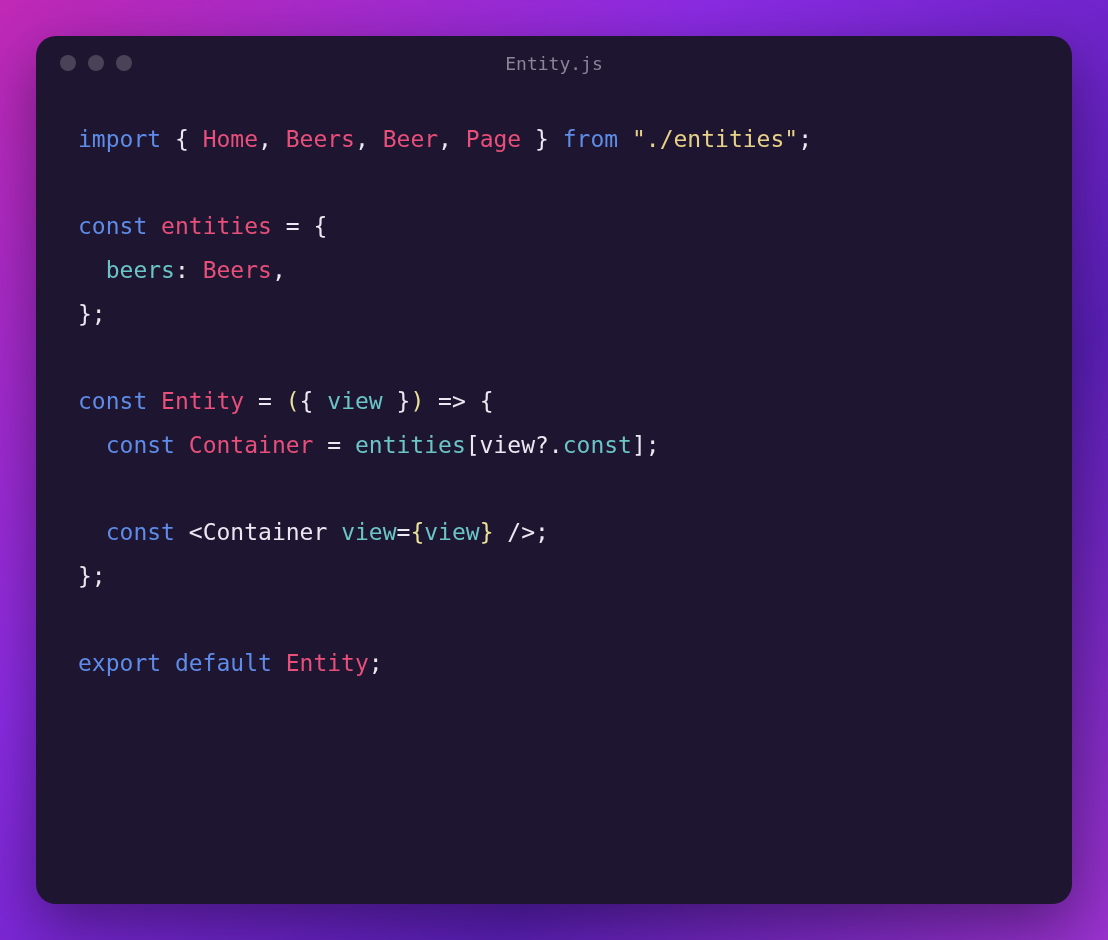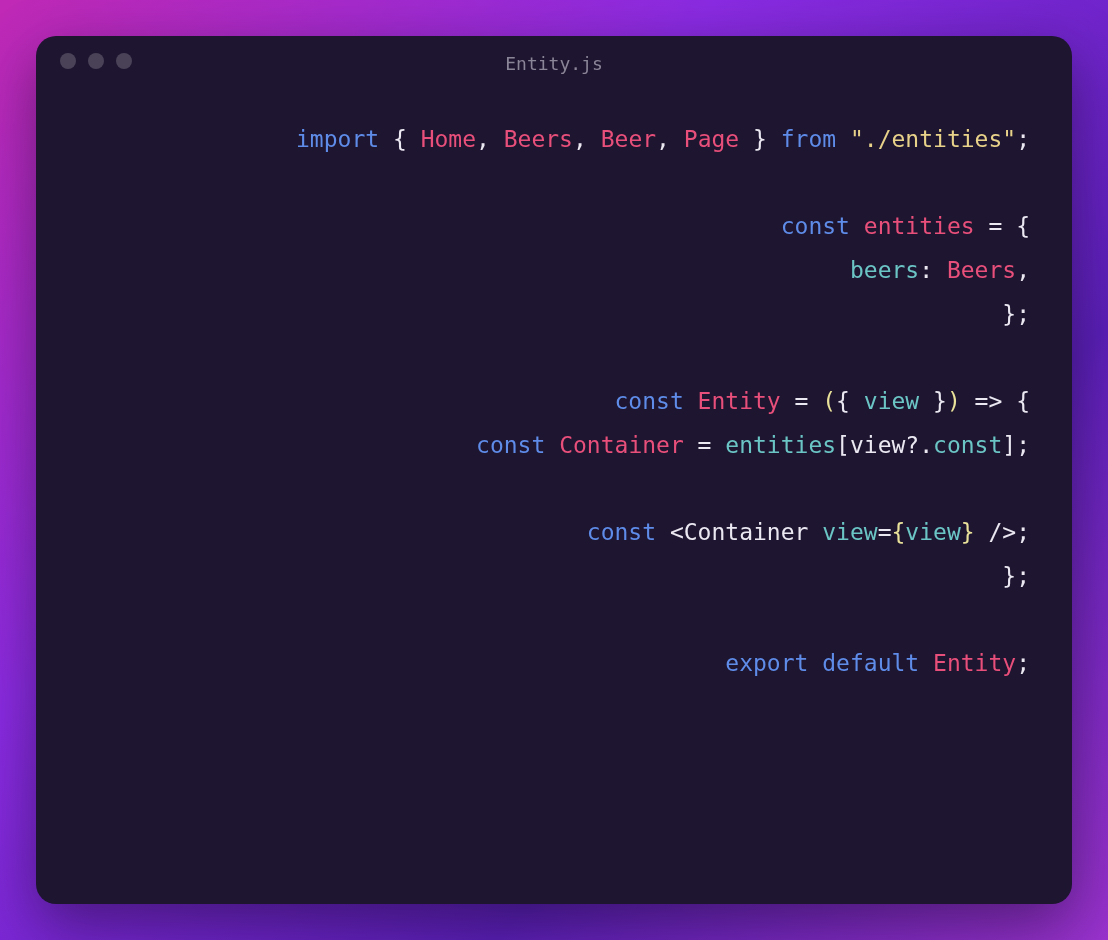--- a/index.html
+++ b/index.html
@@ -20,22 +20,22 @@
       width: 1036px;
       height: 868px;
       background: #1e1530;
       border-radius: 20px;
       overflow: hidden;
       box-shadow: 0 20px 60px rgba(0,0,0,0.4);
     }
     .titlebar {
       height: 54px;
       display: flex;
-      align-items: flex-start;
-      padding: 17px 24px;
+      align-items: center;
+      padding: 4px 24px;
       position: relative;
     }
     .traffic-lights {
       display: flex;
       gap: 12px;
     }
     .traffic-light {
       width: 16px;
       height: 16px;
       border-radius: 50%;
@@ -48,21 +48,20 @@
       color: #8b8598;
       font-size: 18px;
       font-weight: 400;
     }
     .code-area {
       padding: 28px 42px;
       font-size: 23px;
       line-height: 1.9;
       color: #e8e4f0;
       font-weight: 500;
-      text-align: right;
     }
     .code-line {
       white-space: pre;
       min-height: 43px;
     }
     .tk-keyword { color: #5e8ce8; }
     .tk-punct { color: #ebe8f2; }
     .tk-ident { color: #e84f7a; }
     .tk-string { color: #e8d28a; }
     .tk-prop { color: #6bc5c5; }

